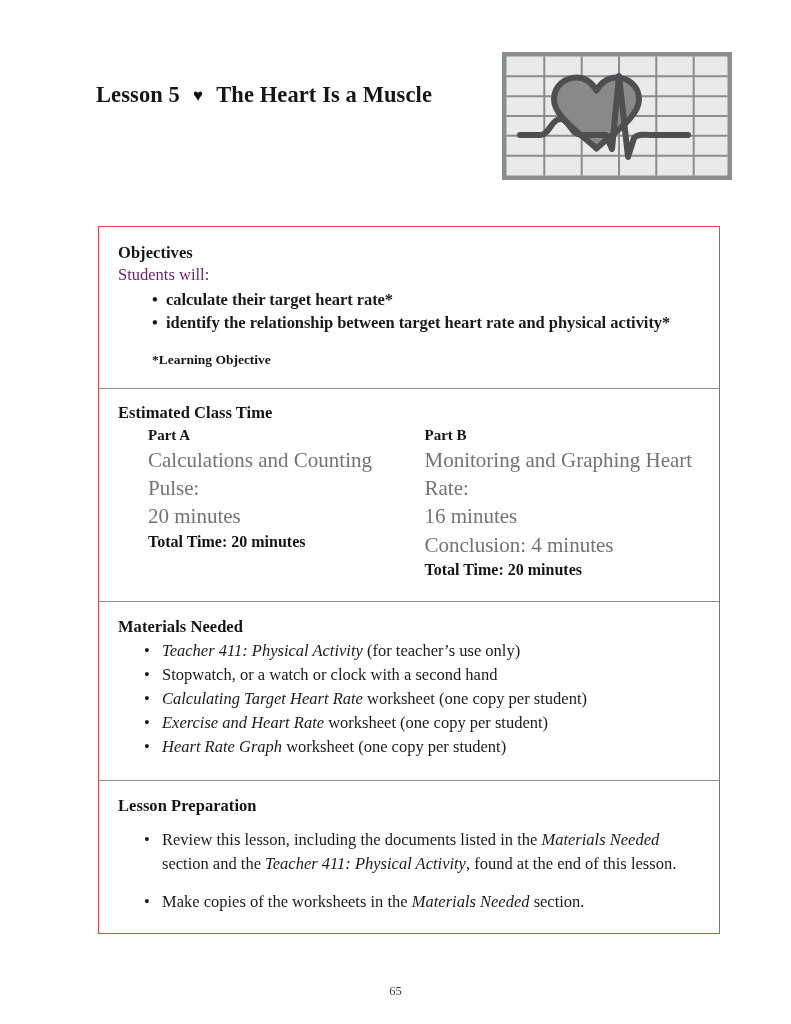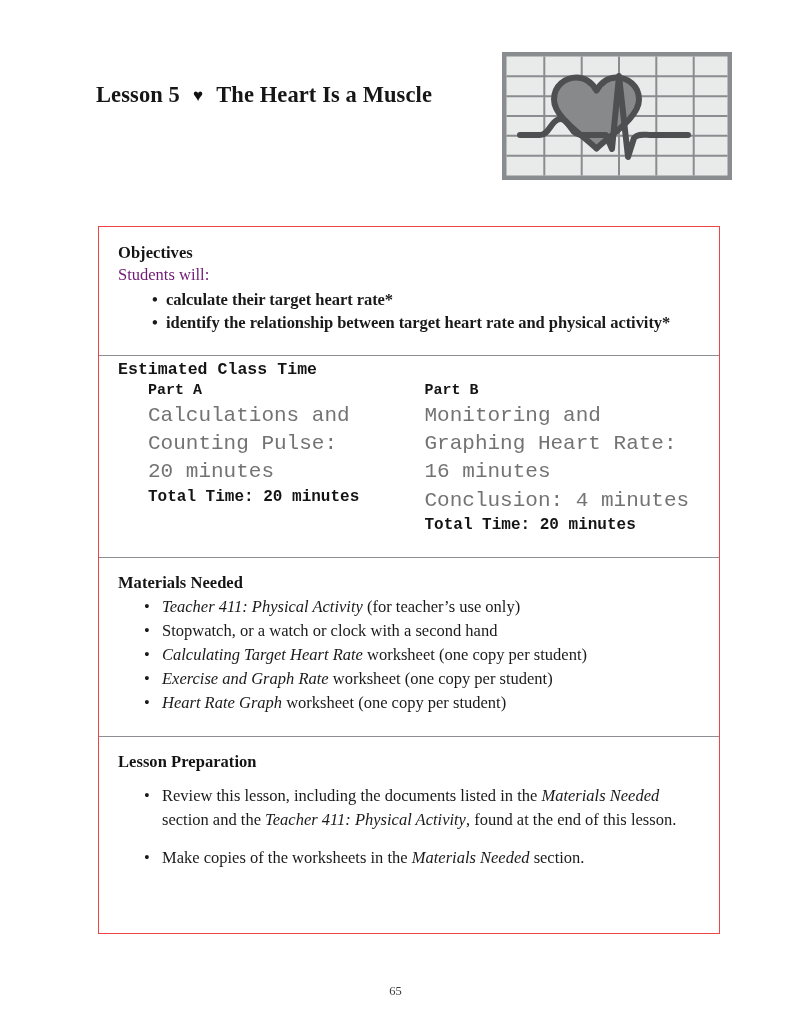--- a/index.html
+++ b/index.html
@@ -69,21 +69,21 @@
     position: relative;
     box-sizing: border-box;
     padding: 0;
   }
   .section-divider {
     border-top: 1px solid #8b8f93;
   }
 
   
   .sec-objectives     { padding: 16px 18px 20px 19px; }
-  .sec-classtime      { padding: 4px 18px 20px 19px; font-family: Liberation Mono, monospace; }
+  .sec-classtime      { padding: 14px 18px 20px 19px; }
   .sec-materials      { padding: 15px 18px 20px 19px; }
   .sec-preparation    { padding: 15px 18px 20px 19px; }
 
   h2.section-heading {
     margin: 0 0 1px 0;
     font-size: 16.5px;
     font-weight: bold;
     letter-spacing: 0.05px;
     color: #141414;
   }
@@ -242,20 +242,21 @@
     <ul class="bullets obj-bullets">
       <li>
         <span class="bullet-dot">•</span>
         <span class="li-text">calculate their target heart rate*</span>
       </li>
       <li>
         <span class="bullet-dot">•</span>
         <span class="li-text">identify the relationship between target heart rate and physical activity*</span>
       </li>
     </ul>
+    <div class="learning-note">*Learning Objective</div>
   </section>
 
   <section class="box-section section-divider sec-classtime">
     <h2 class="section-heading">Estimated Class Time</h2>
     <div class="time-columns">
       <div class="time-col">
         <div class="col-title">Part A</div>
         <div class="col-line">Calculations and Counting  Pulse:</div>
         <div class="col-line">20 minutes</div>
         <div class="col-total">Total Time: 20 minutes</div>
@@ -280,21 +281,21 @@
       <li>
         <span class="bullet-dot">•</span>
         <span class="li-text"><span>Stopwatch, or a watch or clock with a second hand</span></span>
       </li>
       <li>
         <span class="bullet-dot">•</span>
         <span class="li-text"><em>Calculating Target Heart Rate</em><span> worksheet (one copy per student)</span></span>
       </li>
       <li>
         <span class="bullet-dot">•</span>
-        <span class="li-text"><em>Exercise and Graph Rate</em><span> worksheet (one copy per student)</span></span>
+        <span class="li-text"><em>Exercise and Heart Rate</em><span> worksheet (one copy per student)</span></span>
       </li>
       <li>
         <span class="bullet-dot">•</span>
         <span class="li-text"><em>Heart Rate Graph</em><span> worksheet (one copy per student)</span></span>
       </li>
     </ul>
   </section>
 
   <section class="box-section section-divider sec-preparation">
     <h2 class="section-heading">Lesson Preparation</h2>

